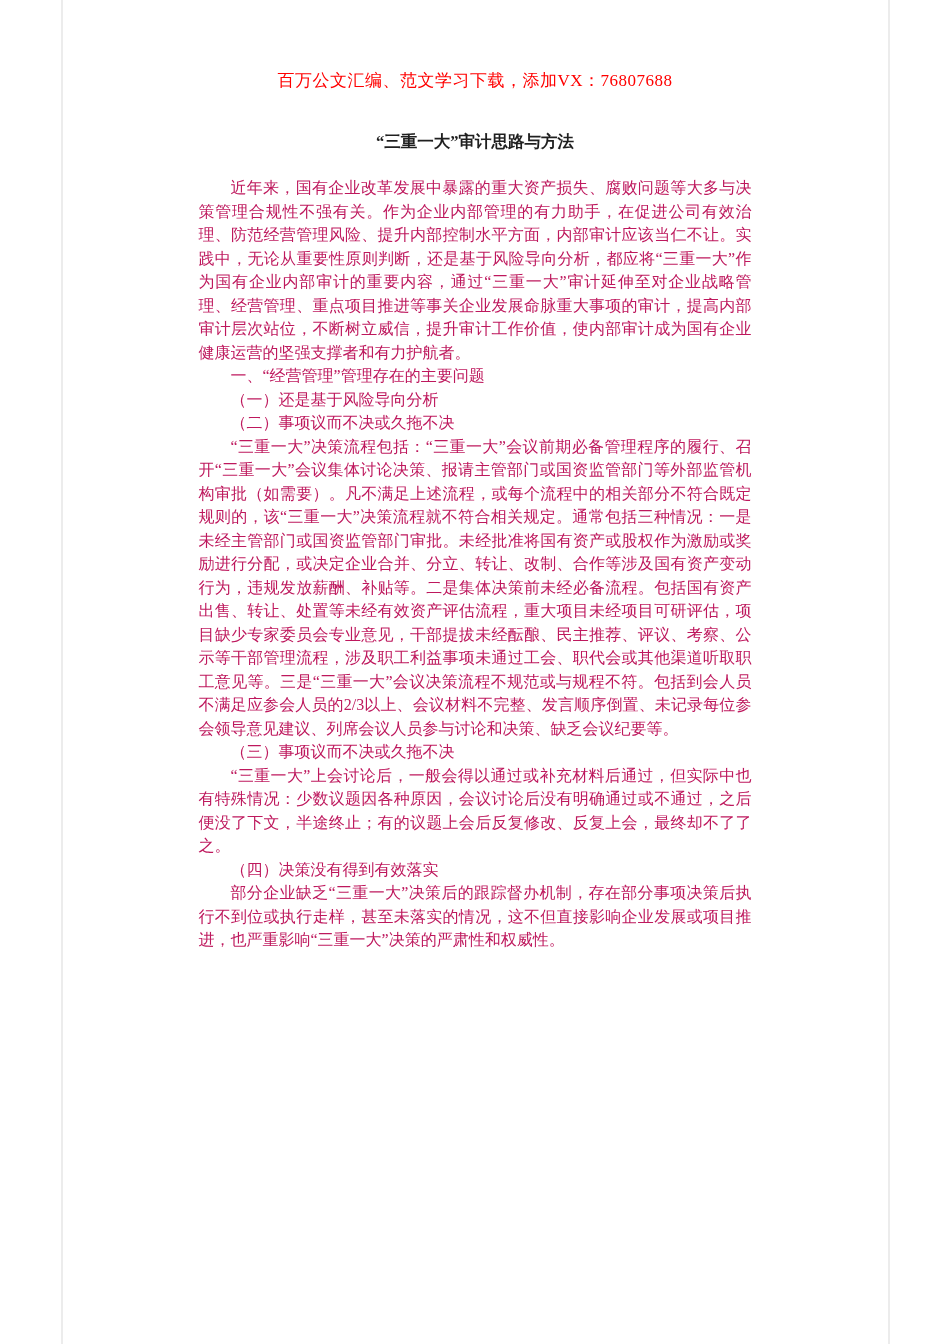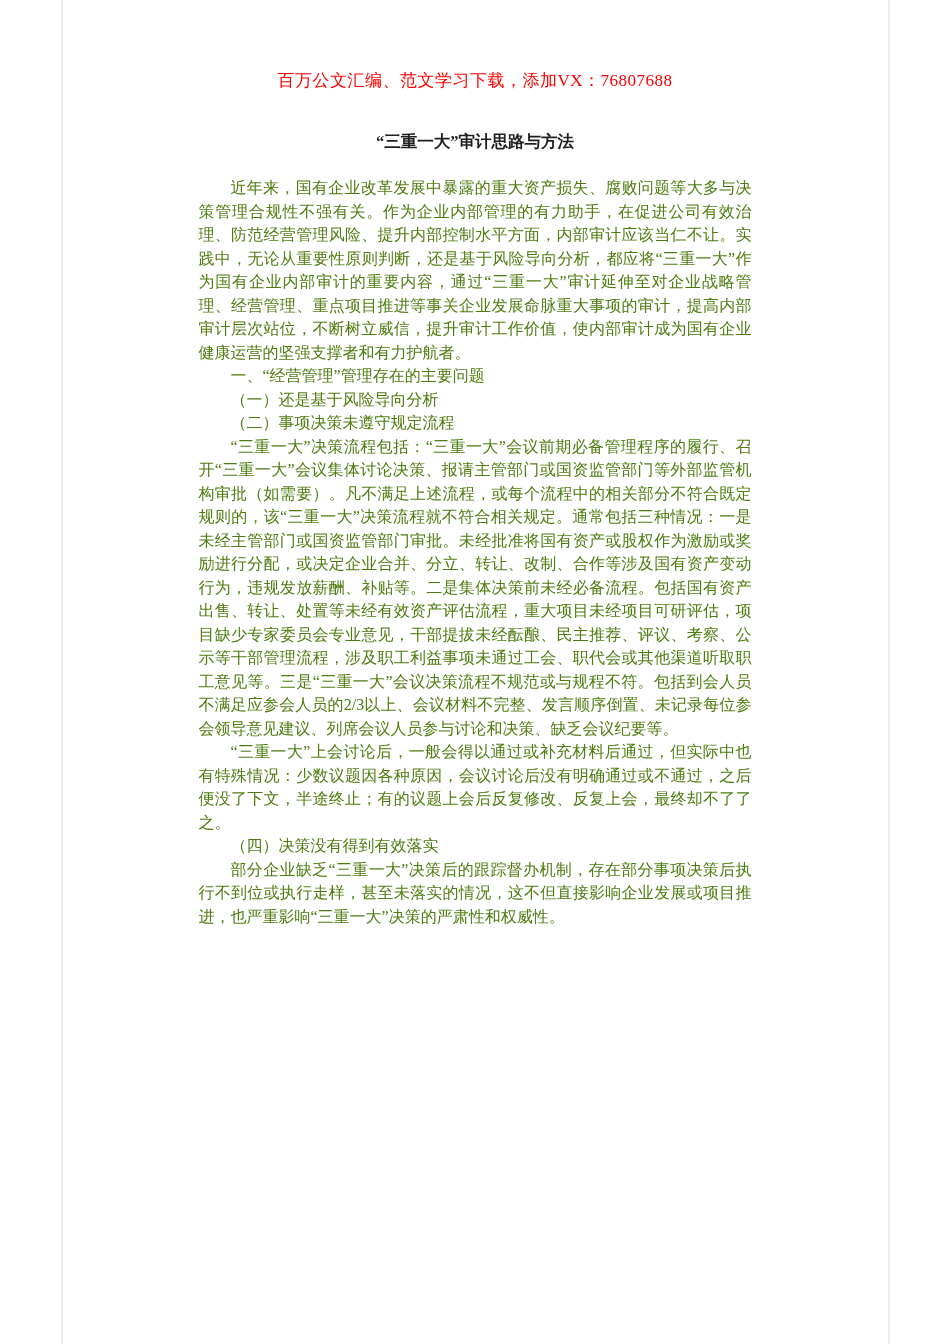--- a/index.html
+++ b/index.html
@@ -37,21 +37,21 @@
     margin: 0 0 22px 0;
     line-height: 24px;
   }
   .para, .heading {
     font-size: 16px;
     line-height: 23.5px;
     text-align: justify;
     text-justify: inter-ideograph;
     text-indent: 2em;
     margin: 0;
-    color: #4d7c0f;
+    color: #be185d;
     word-break: break-all;
   }
   .heading {
     font-weight: 400;
   }
 </style>
 </head>
 <body>
 
 <div class="page">
@@ -60,24 +60,25 @@
 
   <h1 class="doc-title">“三重一大”审计思路与方法</h1>
 
   <p class="para">近年来，国有企业改革发展中暴露的重大资产损失、腐败问题等大多与决策管理合规性不强有关。作为企业内部管理的有力助手，在促进公司有效治理、防范经营管理风险、提升内部控制水平方面，内部审计应该当仁不让。实践中，无论从重要性原则判断，还是基于风险导向分析，都应将“三重一大”作为国有企业内部审计的重要内容，通过“三重一大”审计延伸至对企业战略管理、经营管理、重点项目推进等事关企业发展命脉重大事项的审计，提高内部审计层次站位，不断树立威信，提升审计工作价值，使内部审计成为国有企业健康运营的坚强支撑者和有力护航者。</p>
 
   <p class="heading">一、“经营管理”管理存在的主要问题</p>
 
   <p class="heading">（一）还是基于风险导向分析</p>
 
 
-  <p class="heading">（二）事项决策未遵守规定流程</p>
+  <p class="heading">（二）事项议而不决或久拖不决</p>
 
   <p class="para">“三重一大”决策流程包括：“三重一大”会议前期必备管理程序的履行、召开“三重一大”会议集体讨论决策、报请主管部门或国资监管部门等外部监管机构审批（如需要）。凡不满足上述流程，或每个流程中的相关部分不符合既定规则的，该“三重一大”决策流程就不符合相关规定。通常包括三种情况：一是未经主管部门或国资监管部门审批。未经批准将国有资产或股权作为激励或奖励进行分配，或决定企业合并、分立、转让、改制、合作等涉及国有资产变动行为，违规发放薪酬、补贴等。二是集体决策前未经必备流程。包括国有资产出售、转让、处置等未经有效资产评估流程，重大项目未经项目可研评估，项目缺少专家委员会专业意见，干部提拔未经酝酿、民主推荐、评议、考察、公示等干部管理流程，涉及职工利益事项未通过工会、职代会或其他渠道听取职工意见等。三是“三重一大”会议决策流程不规范或与规程不符。包括到会人员不满足应参会人员的2/3以上、会议材料不完整、发言顺序倒置、未记录每位参会领导意见建议、列席会议人员参与讨论和决策、缺乏会议纪要等。</p>
 
+  <p class="heading">（三）事项议而不决或久拖不决</p>
 
   <p class="para">“三重一大”上会讨论后，一般会得以通过或补充材料后通过，但实际中也有特殊情况：少数议题因各种原因，会议讨论后没有明确通过或不通过，之后便没了下文，半途终止；有的议题上会后反复修改、反复上会，最终却不了了之。</p>
 
   <p class="heading">（四）决策没有得到有效落实</p>
 
   <p class="para">部分企业缺乏“三重一大”决策后的跟踪督办机制，存在部分事项决策后执行不到位或执行走样，甚至未落实的情况，这不但直接影响企业发展或项目推进，也严重影响“三重一大”决策的严肃性和权威性。</p>
 
 </div>
 
 </body></html>

